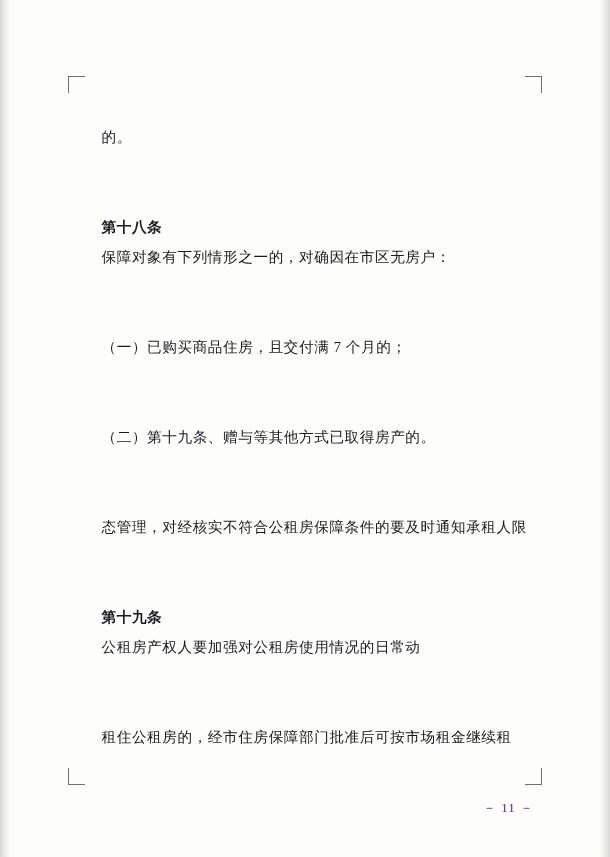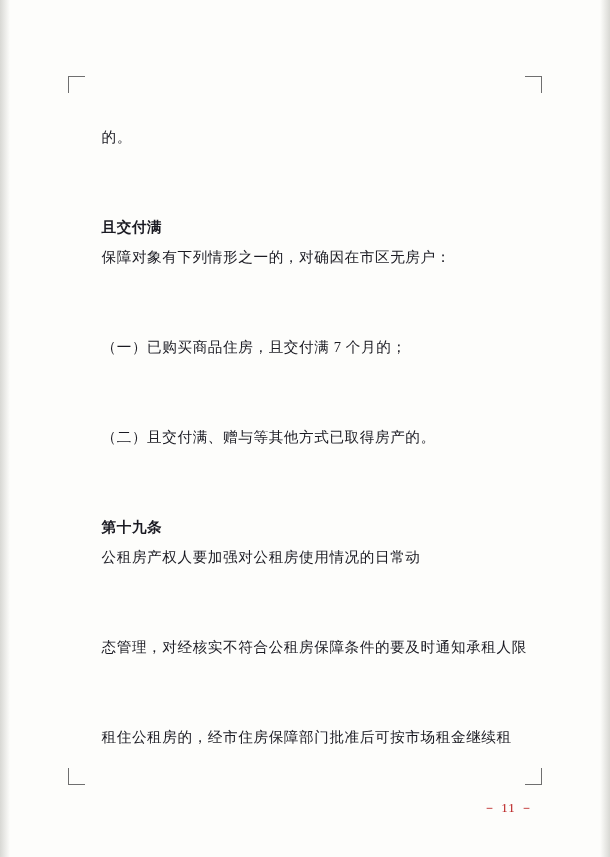--- a/index.html
+++ b/index.html
@@ -68,59 +68,59 @@
     text-indent: 29px;
   }
   .bold {
     font-weight: bold;
   }
   .footer {
     position: absolute;
     right: 76px;
     bottom: 40px;
     font-size: 13px;
-    color: #b91c1c;
+    color: #4c1d95;
     letter-spacing: 1px;
   }
 </style>
 </head>
 <body>
 
 <div class="page">
   <div class="crop tl"></div>
   <div class="crop tr"></div>
   <div class="crop bl"></div>
   <div class="crop br"></div>
 
   <div class="content">
 
     <div class="line">
       <span>的。</span>
     </div>
 
     <div class="line indent">
-      <span class="bold">且交付满</span>
+      <span class="bold">第十八条</span>
       <span>保障对象有下列情形之一的，对确因在市区无房户：</span>
     </div>
 
     <div class="line indent">
       <span>（一）已购买商品住房，且交付满 7 个月的；</span>
     </div>
 
     <div class="line indent">
-      <span>（二）且交付满、赠与等其他方式已取得房产的。</span>
+      <span>（二）第十九条、赠与等其他方式已取得房产的。</span>
+    </div>
+
+    <div class="line">
+      <span>态管理，对经核实不符合公租房保障条件的要及时通知承租人限</span>
     </div>
 
     <div class="line indent">
       <span class="bold">第十九条</span>
       <span>公租房产权人要加强对公租房使用情况的日常动</span>
-    </div>
-
-    <div class="line">
-      <span>态管理，对经核实不符合公租房保障条件的要及时通知承租人限</span>
     </div>
     <div class="line">
       <span>租住公租房的，经市住房保障部门批准后可按市场租金继续租</span>
     </div>
 
   </div>
 
   <div class="footer">－ 11 －</div>
 </div>
 

